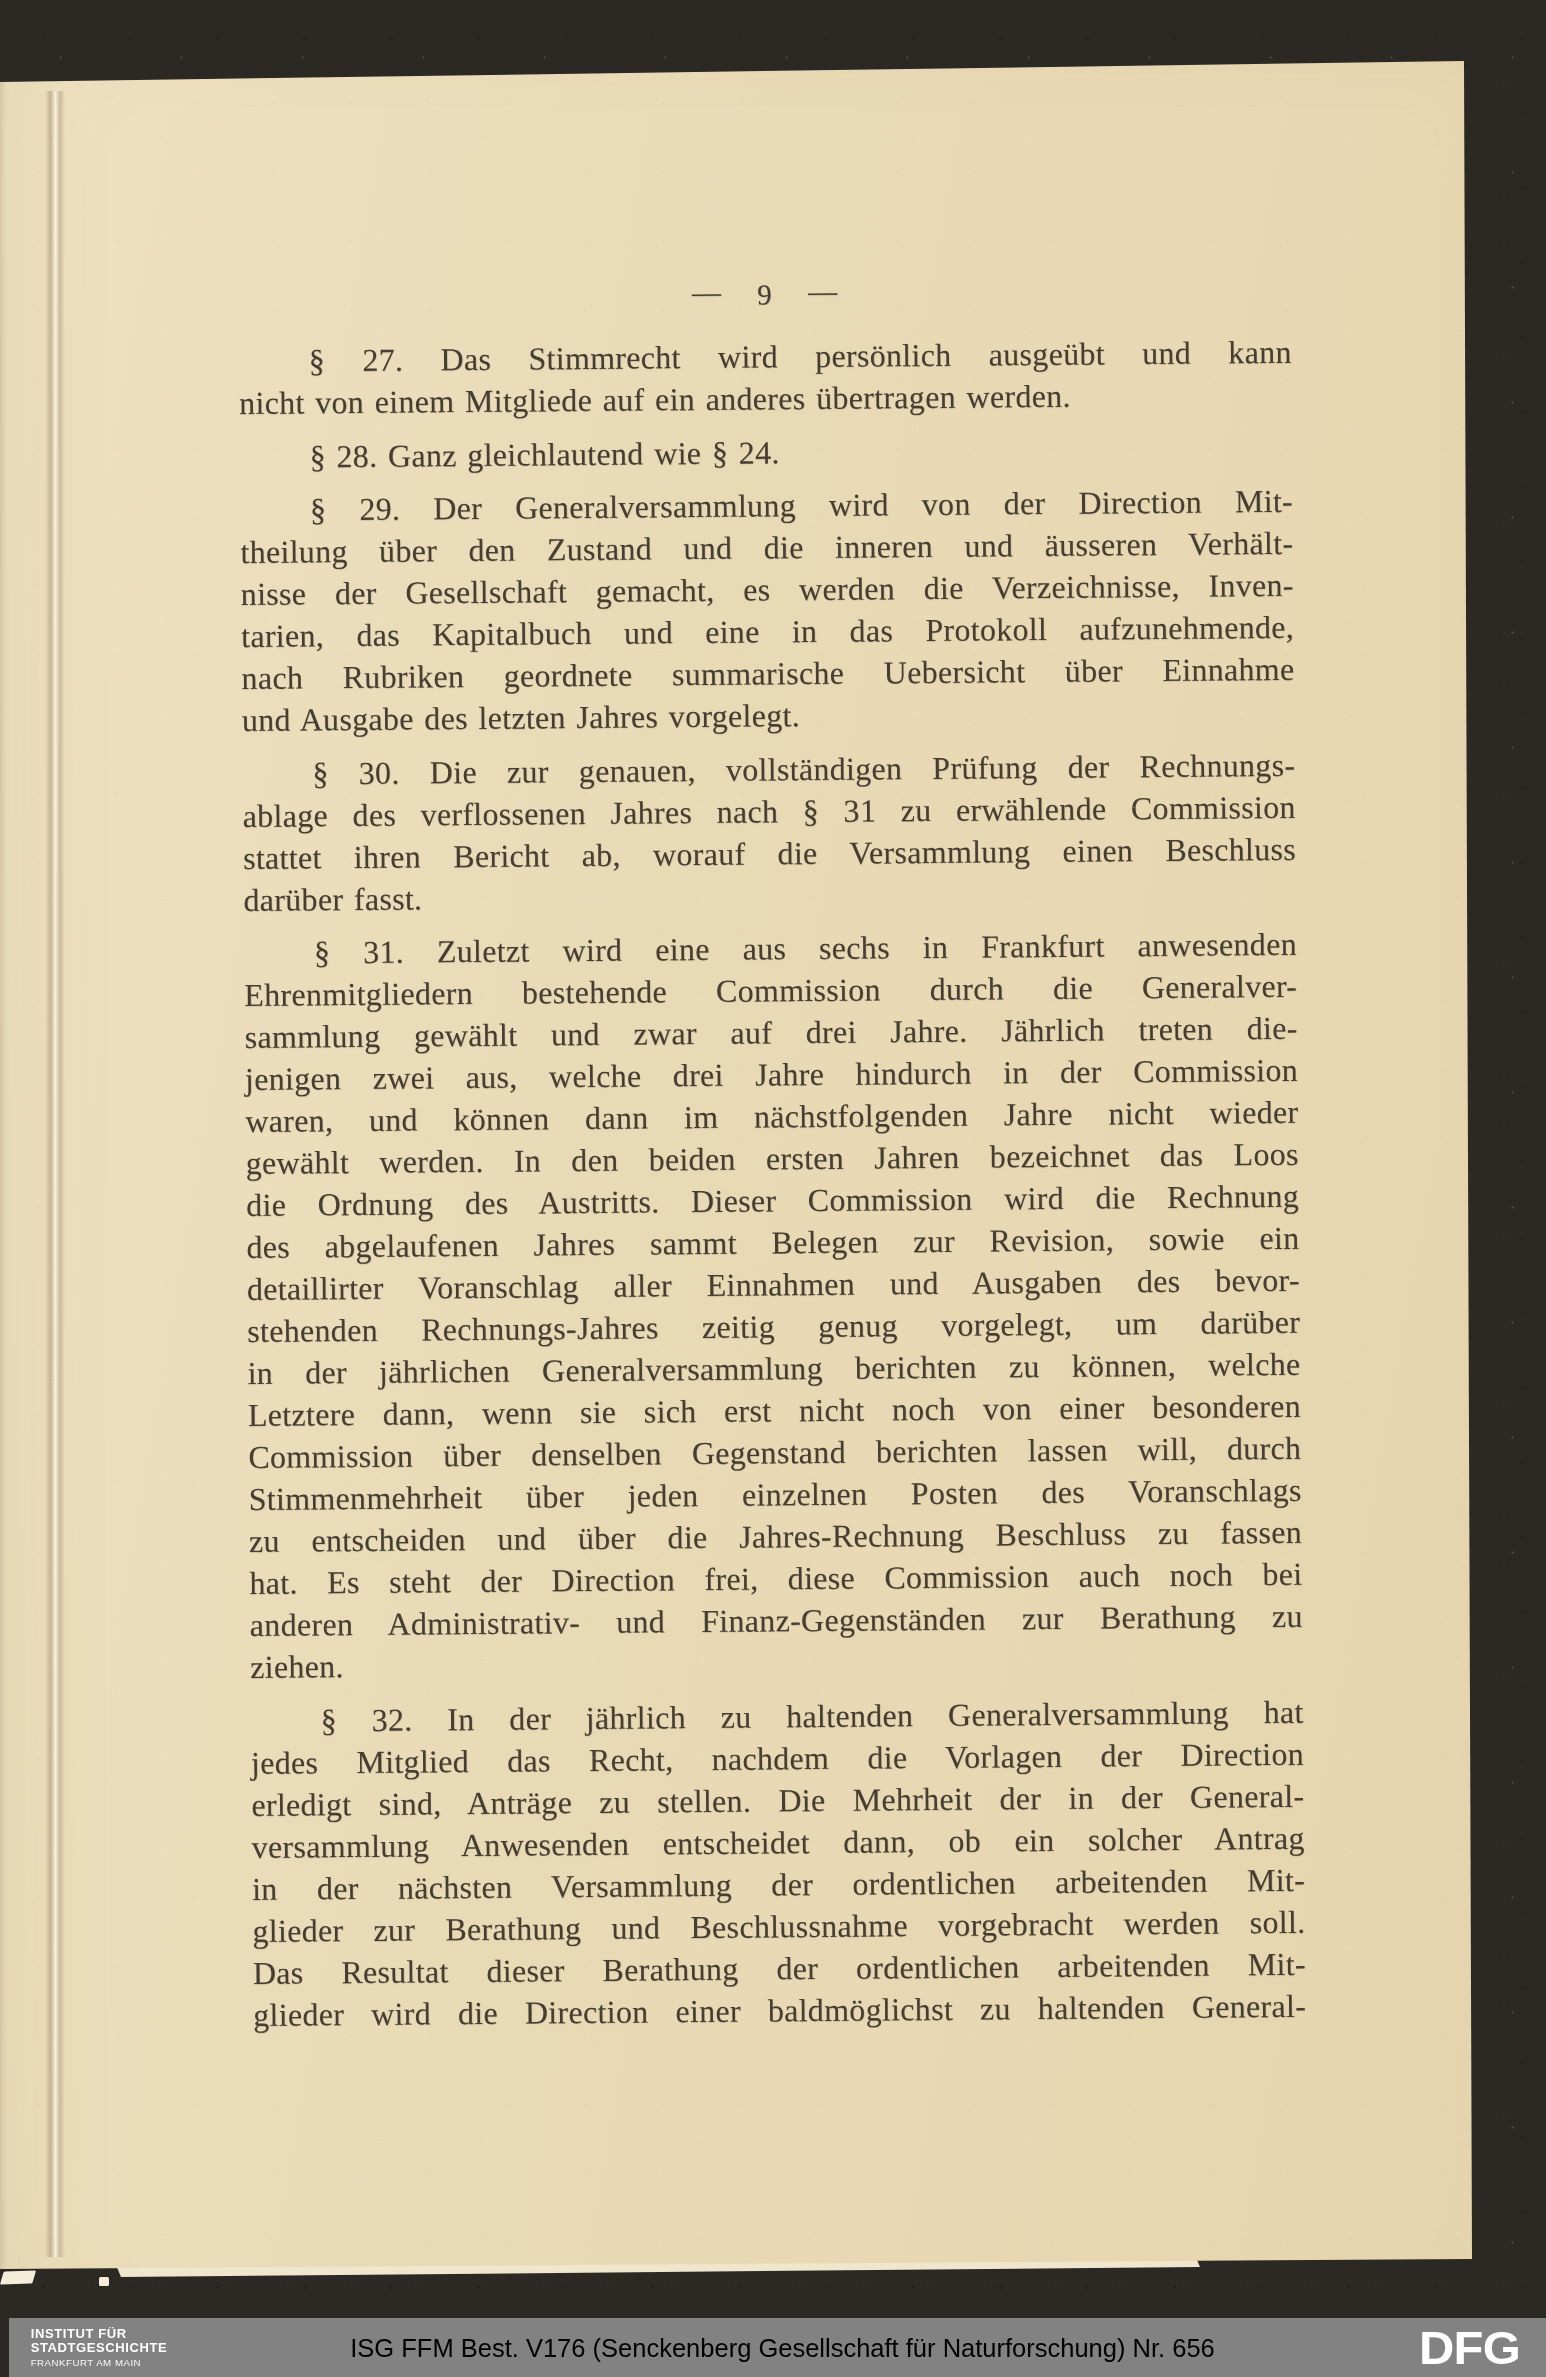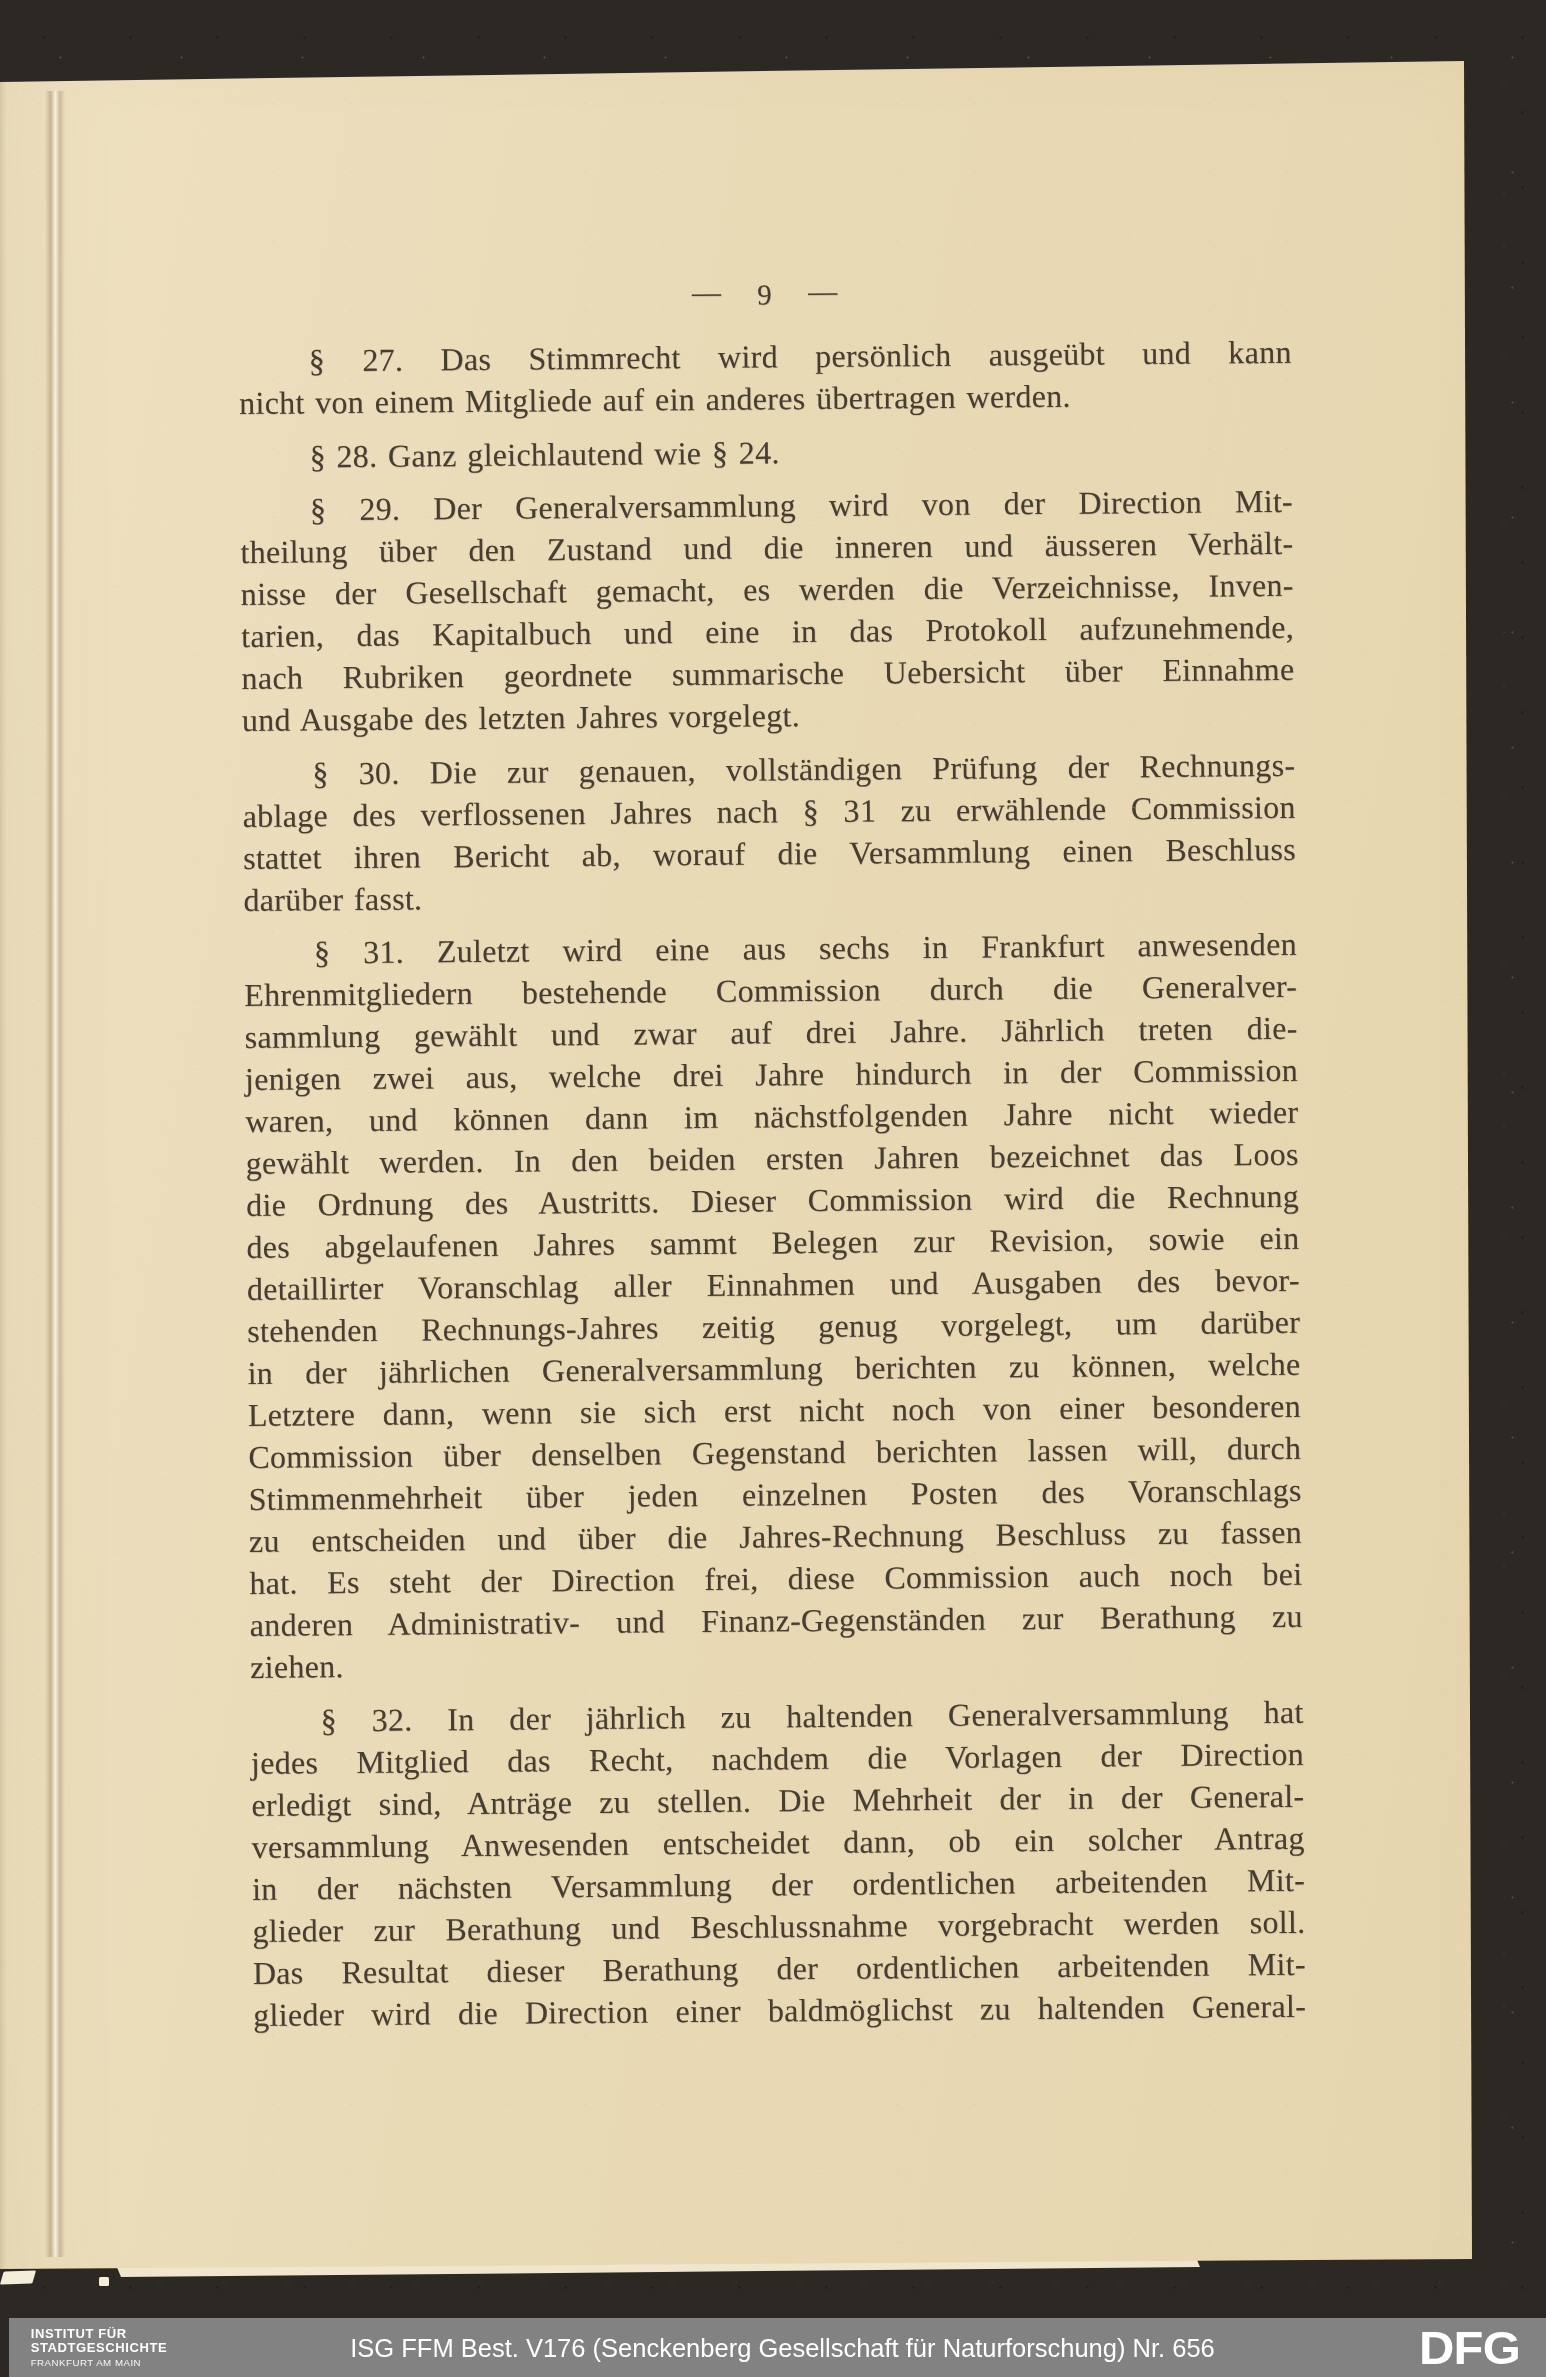--- a/index.html
+++ b/index.html
@@ -76,21 +76,21 @@
     position:absolute;left:9px;bottom:0;width:1547px;height:59px;z-index:5;
     background:#828282;
     display:flex;align-items:center;
     font-family:"Liberation Sans","DejaVu Sans",sans-serif;color:#ffffff;
   }
   .inst{margin-left:21.7px;line-height:1.08;letter-spacing:0.6px;}
   .inst .l1,.inst .l2{font-size:13px;font-weight:bold;}
   .inst .l3{font-size:9.7px;font-weight:normal;opacity:.95;margin-top:3px;letter-spacing:0.5px;}
   .ref{
     position:absolute;left:50%;top:50%;transform:translate(-50%,-50%);
-    font-size:25.5px;font-weight:normal;white-space:nowrap;color:#ffffff;
+    font-size:25.5px;font-weight:normal;white-space:nowrap;color:#000000;
   }
   .dfg{
     margin-left:auto;margin-right:36px;
     font-size:49px;font-weight:bold;letter-spacing:-0.8px;
     transform:scaleY(.96);color:#ffffff;
   }
 </style>
 </head>
 <body>
 

